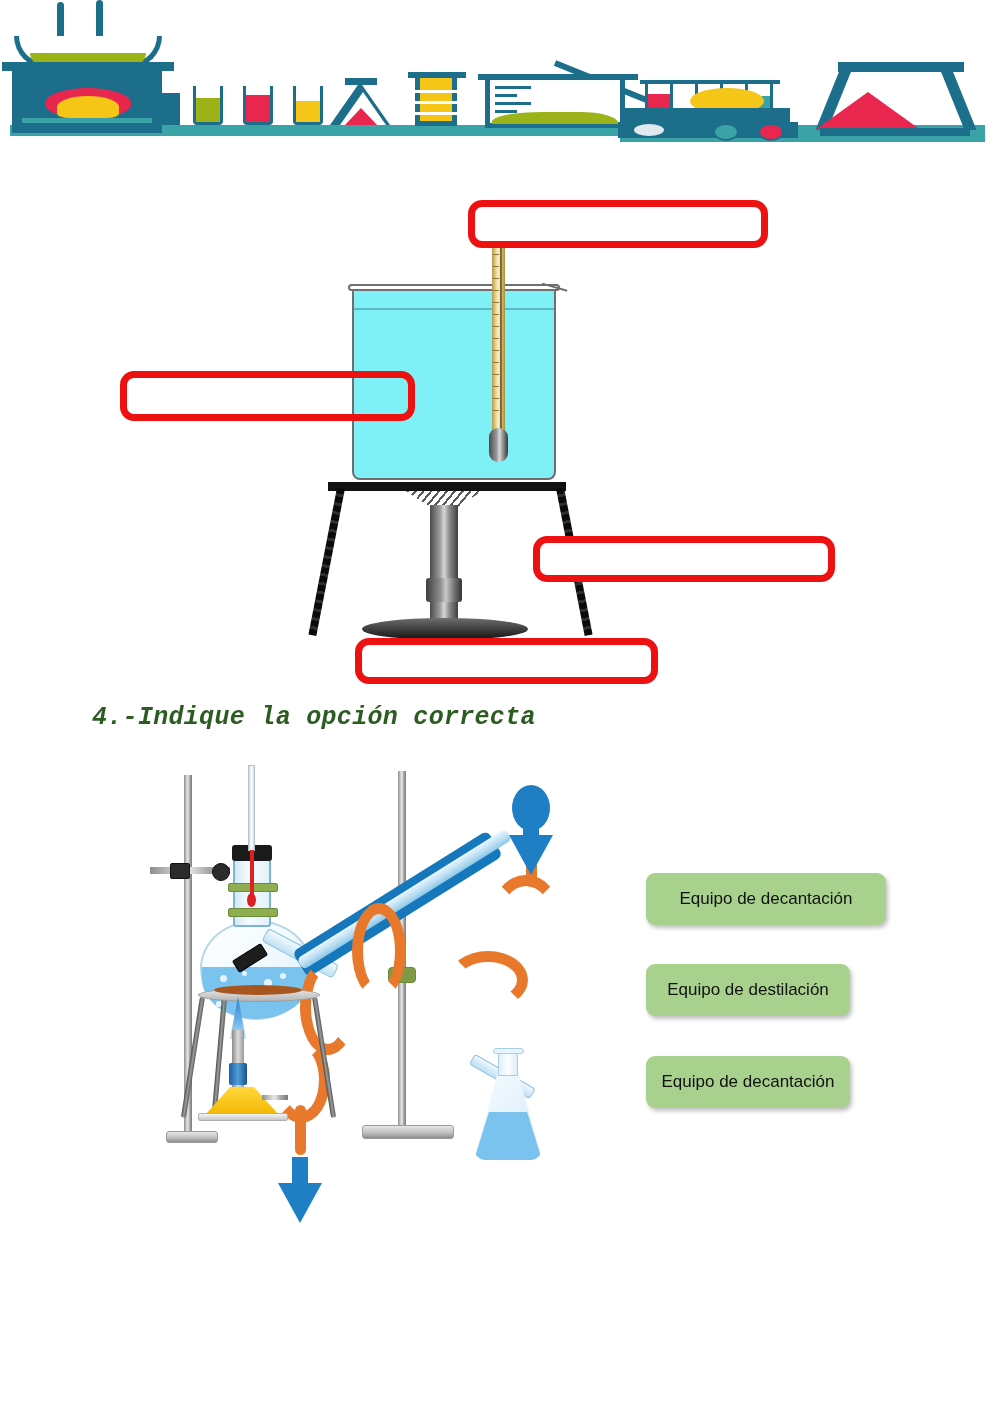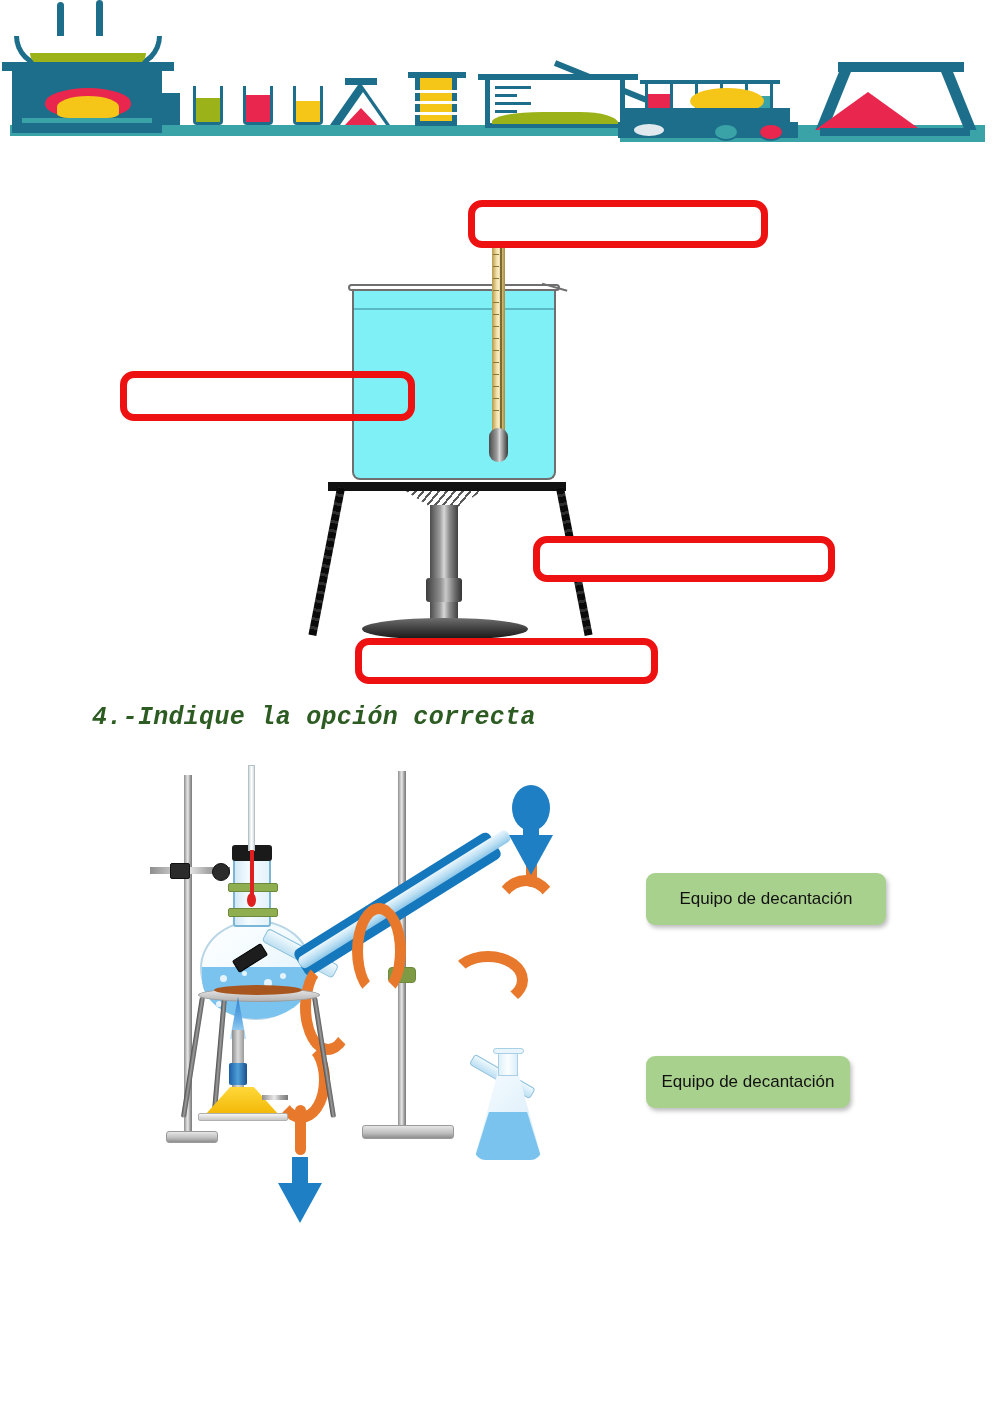--- a/index.html
+++ b/index.html
@@ -754,15 +754,16 @@
 
     <div class="arrow-head-oval" style="left:512px; top:40px;"></div>
     <div class="arrow-shaft" style="left:523px; top:76px; height:22px;"></div>
     <div class="arrow-blue" style="left:509px; top:90px;"></div>
 
     <div class="arrow-shaft" style="left:292px; top:412px; height:30px;"></div>
     <div class="arrow-blue" style="left:278px; top:438px;"></div>
   </div>
 
   <div class="optbox" style="left:646px; top:873px; width:240px; height:52px;">Equipo de decantación</div>
+  <div class="optbox" style="left:646px; top:964px; width:204px; height:52px;">Equipo de destilación</div>
   <div class="optbox" style="left:646px; top:1056px; width:204px; height:52px;">Equipo de decantación</div>
 
 </div>
 
 </body></html>

